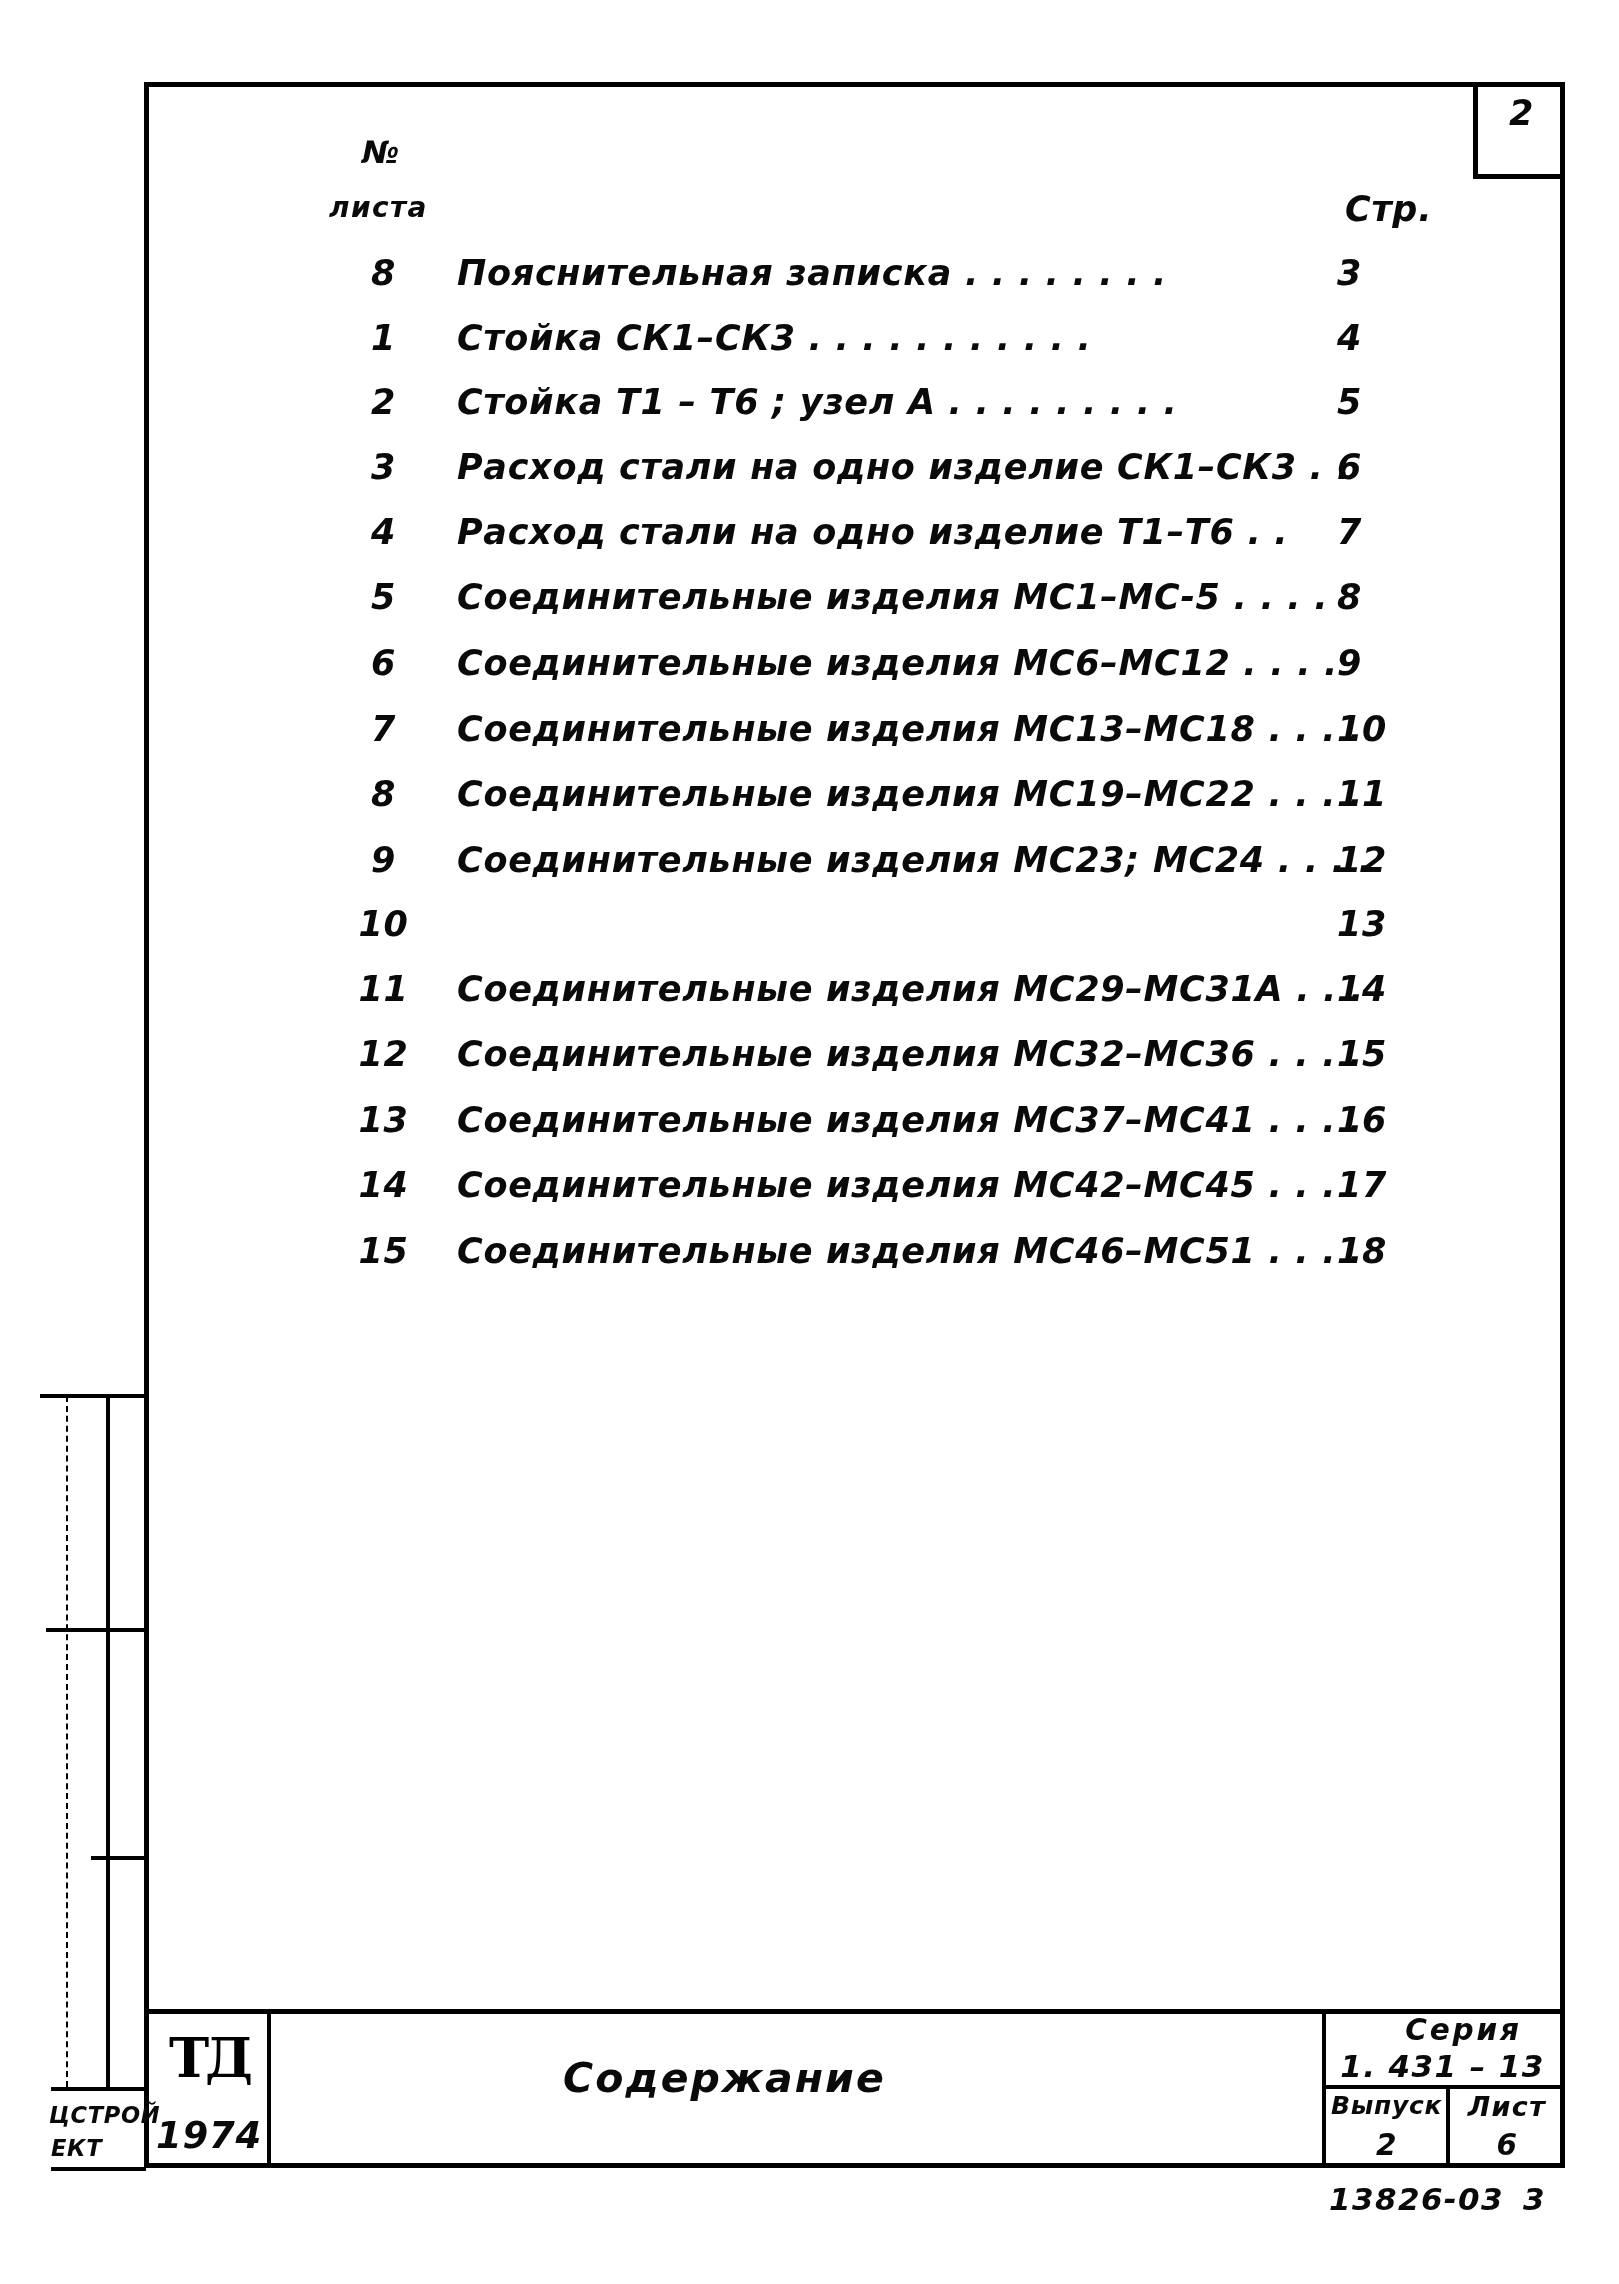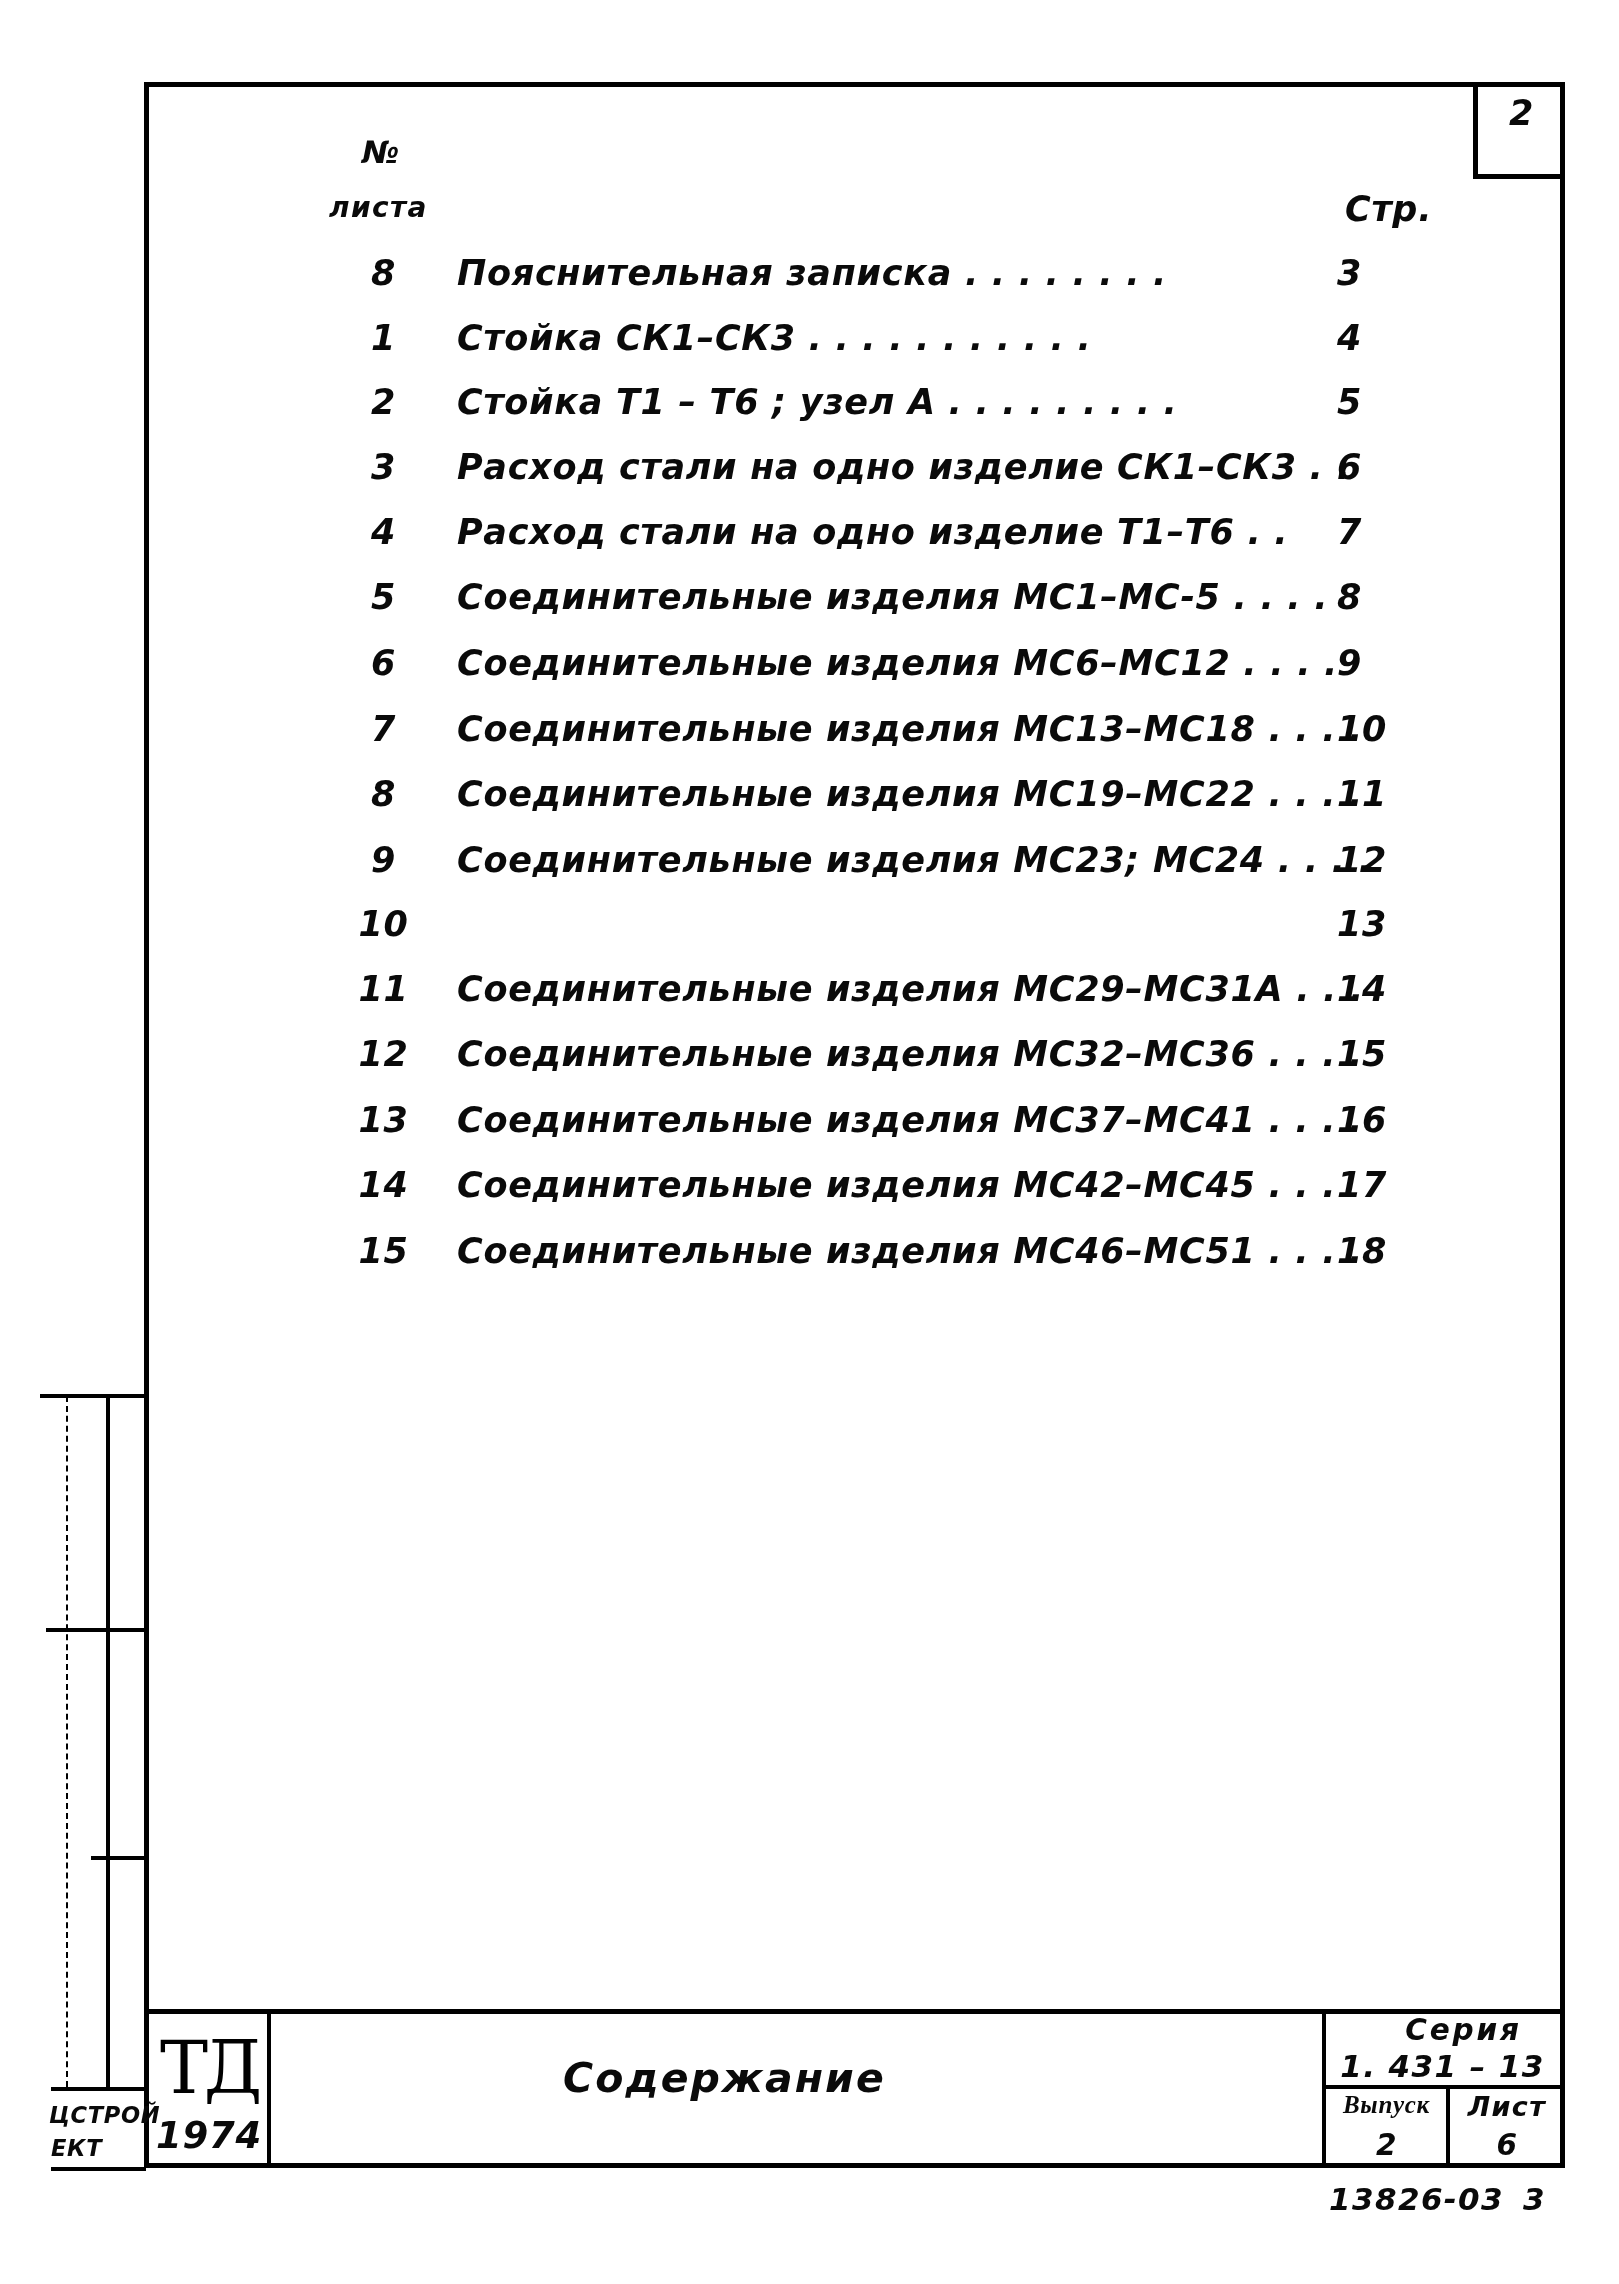--- a/index.html
+++ b/index.html
@@ -16,26 +16,26 @@
   .pagebox span { position: absolute; left: 0; right: 0; top: 11.3px; text-align: center; font-size: 35px; }
   .hdr-no { left: 362px; top: 134px; font-size: 31px; }
   .hdr-list { left: 329px; top: 191px; font-size: 28px; letter-spacing: 1.4px; }
   .hdr-page { left: 1345px; top: 189px; font-size: 35px; }
   .rows { position: absolute; left: 0; top: 253px; width: 1620px; }
   .row { position: absolute; left: 0; width: 1620px; height: 49px; }
   .row .num { position: absolute; left: 352px; width: 63px; text-align: center; top: 0; font-size: 35px; }
   .row .title { position: absolute; left: 457px; top: 0; font-size: 35px; }
   .row .pg { position: absolute; left: 1337px; width: 77px; text-align: left; top: 0; font-size: 35px; }
   .logo-ta { left: 151px; top: 2026px; width: 116px; text-align: center; font-family: "DejaVu Serif", serif;
-             font-size: 72px; font-weight: normal; letter-spacing: -4.2px; }
+             font-size: 54px; font-weight: bold; letter-spacing: -4.2px; }
   .logo-year { left: 151px; top: 2114px; width: 116px; text-align: center; font-size: 37px; }
   .doc-title { left: 563px; top: 2054px; font-size: 41px; letter-spacing: 2.1px; }
   .series-label { left: 1322px; top: 2013px; width: 243px; text-align: center; font-size: 29.5px; letter-spacing: 2.8px; padding-left: 20px; }
   .series-code { left: 1337px; top: 2048px; width: 211px; text-align: center; font-size: 31px; letter-spacing: 1.4px; }
-  .issue-label { left: 1326px; top: 2091px; width: 121px; text-align: center; font-size: 25px; font-family: Liberation Serif, serif; }
+  .issue-label { left: 1326px; top: 2091px; width: 121px; text-align: center; font-size: 25px; }
   .issue-value { left: 1326px; top: 2128px; width: 121px; text-align: center; font-size: 29.5px; }
   .sheet-label { left: 1449px; top: 2091px; width: 116px; text-align: center; font-size: 27px; letter-spacing: 1.4px; }
   .sheet-value { left: 1449px; top: 2128px; width: 116px; text-align: center; font-size: 29.5px; }
   .footer-code { left: 1329px; top: 2181px; font-size: 31px; letter-spacing: 1.4px; }
   .footer-page { left: 1523px; top: 2181px; font-size: 31px; }
   .stamp1 { left: 49px; top: 2102px; font-size: 22.5px; letter-spacing: 0.7px; }
   .stamp2 { left: 51px; top: 2135px; font-size: 22.5px; }
   .dashed-v { position: absolute; width: 0; border-left: 2.1px dashed #000; }
 </style>
 </head>

